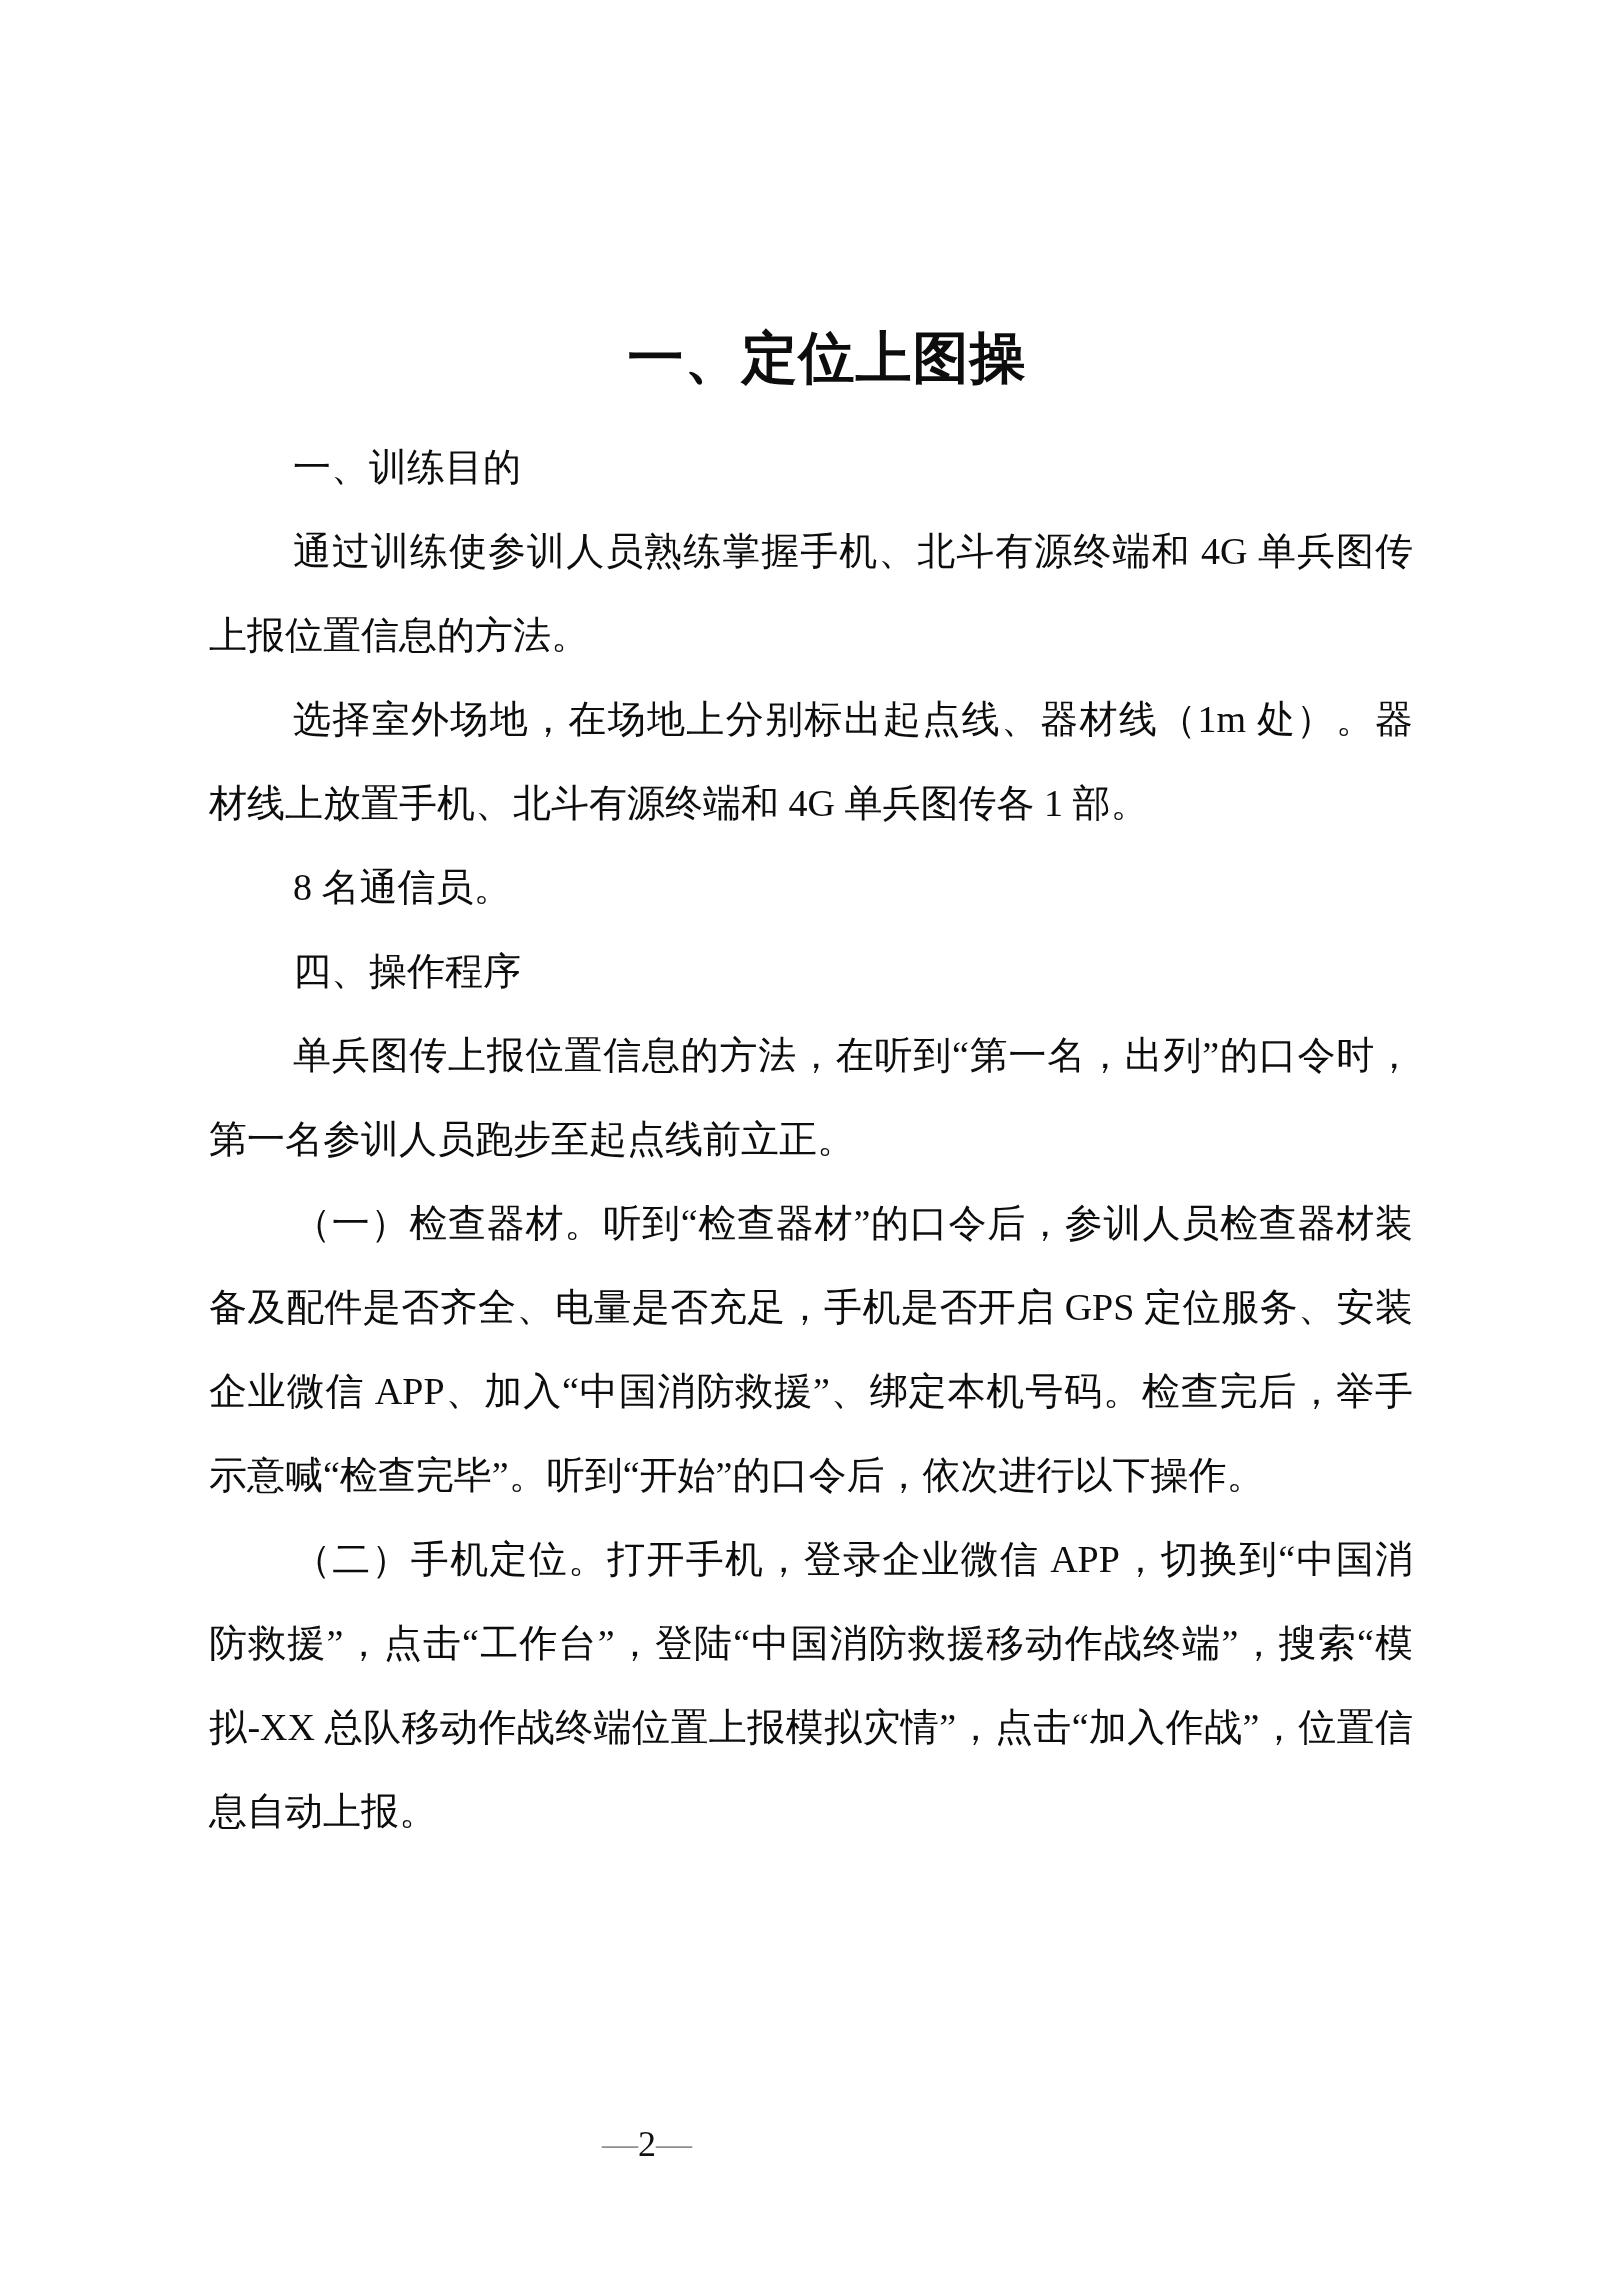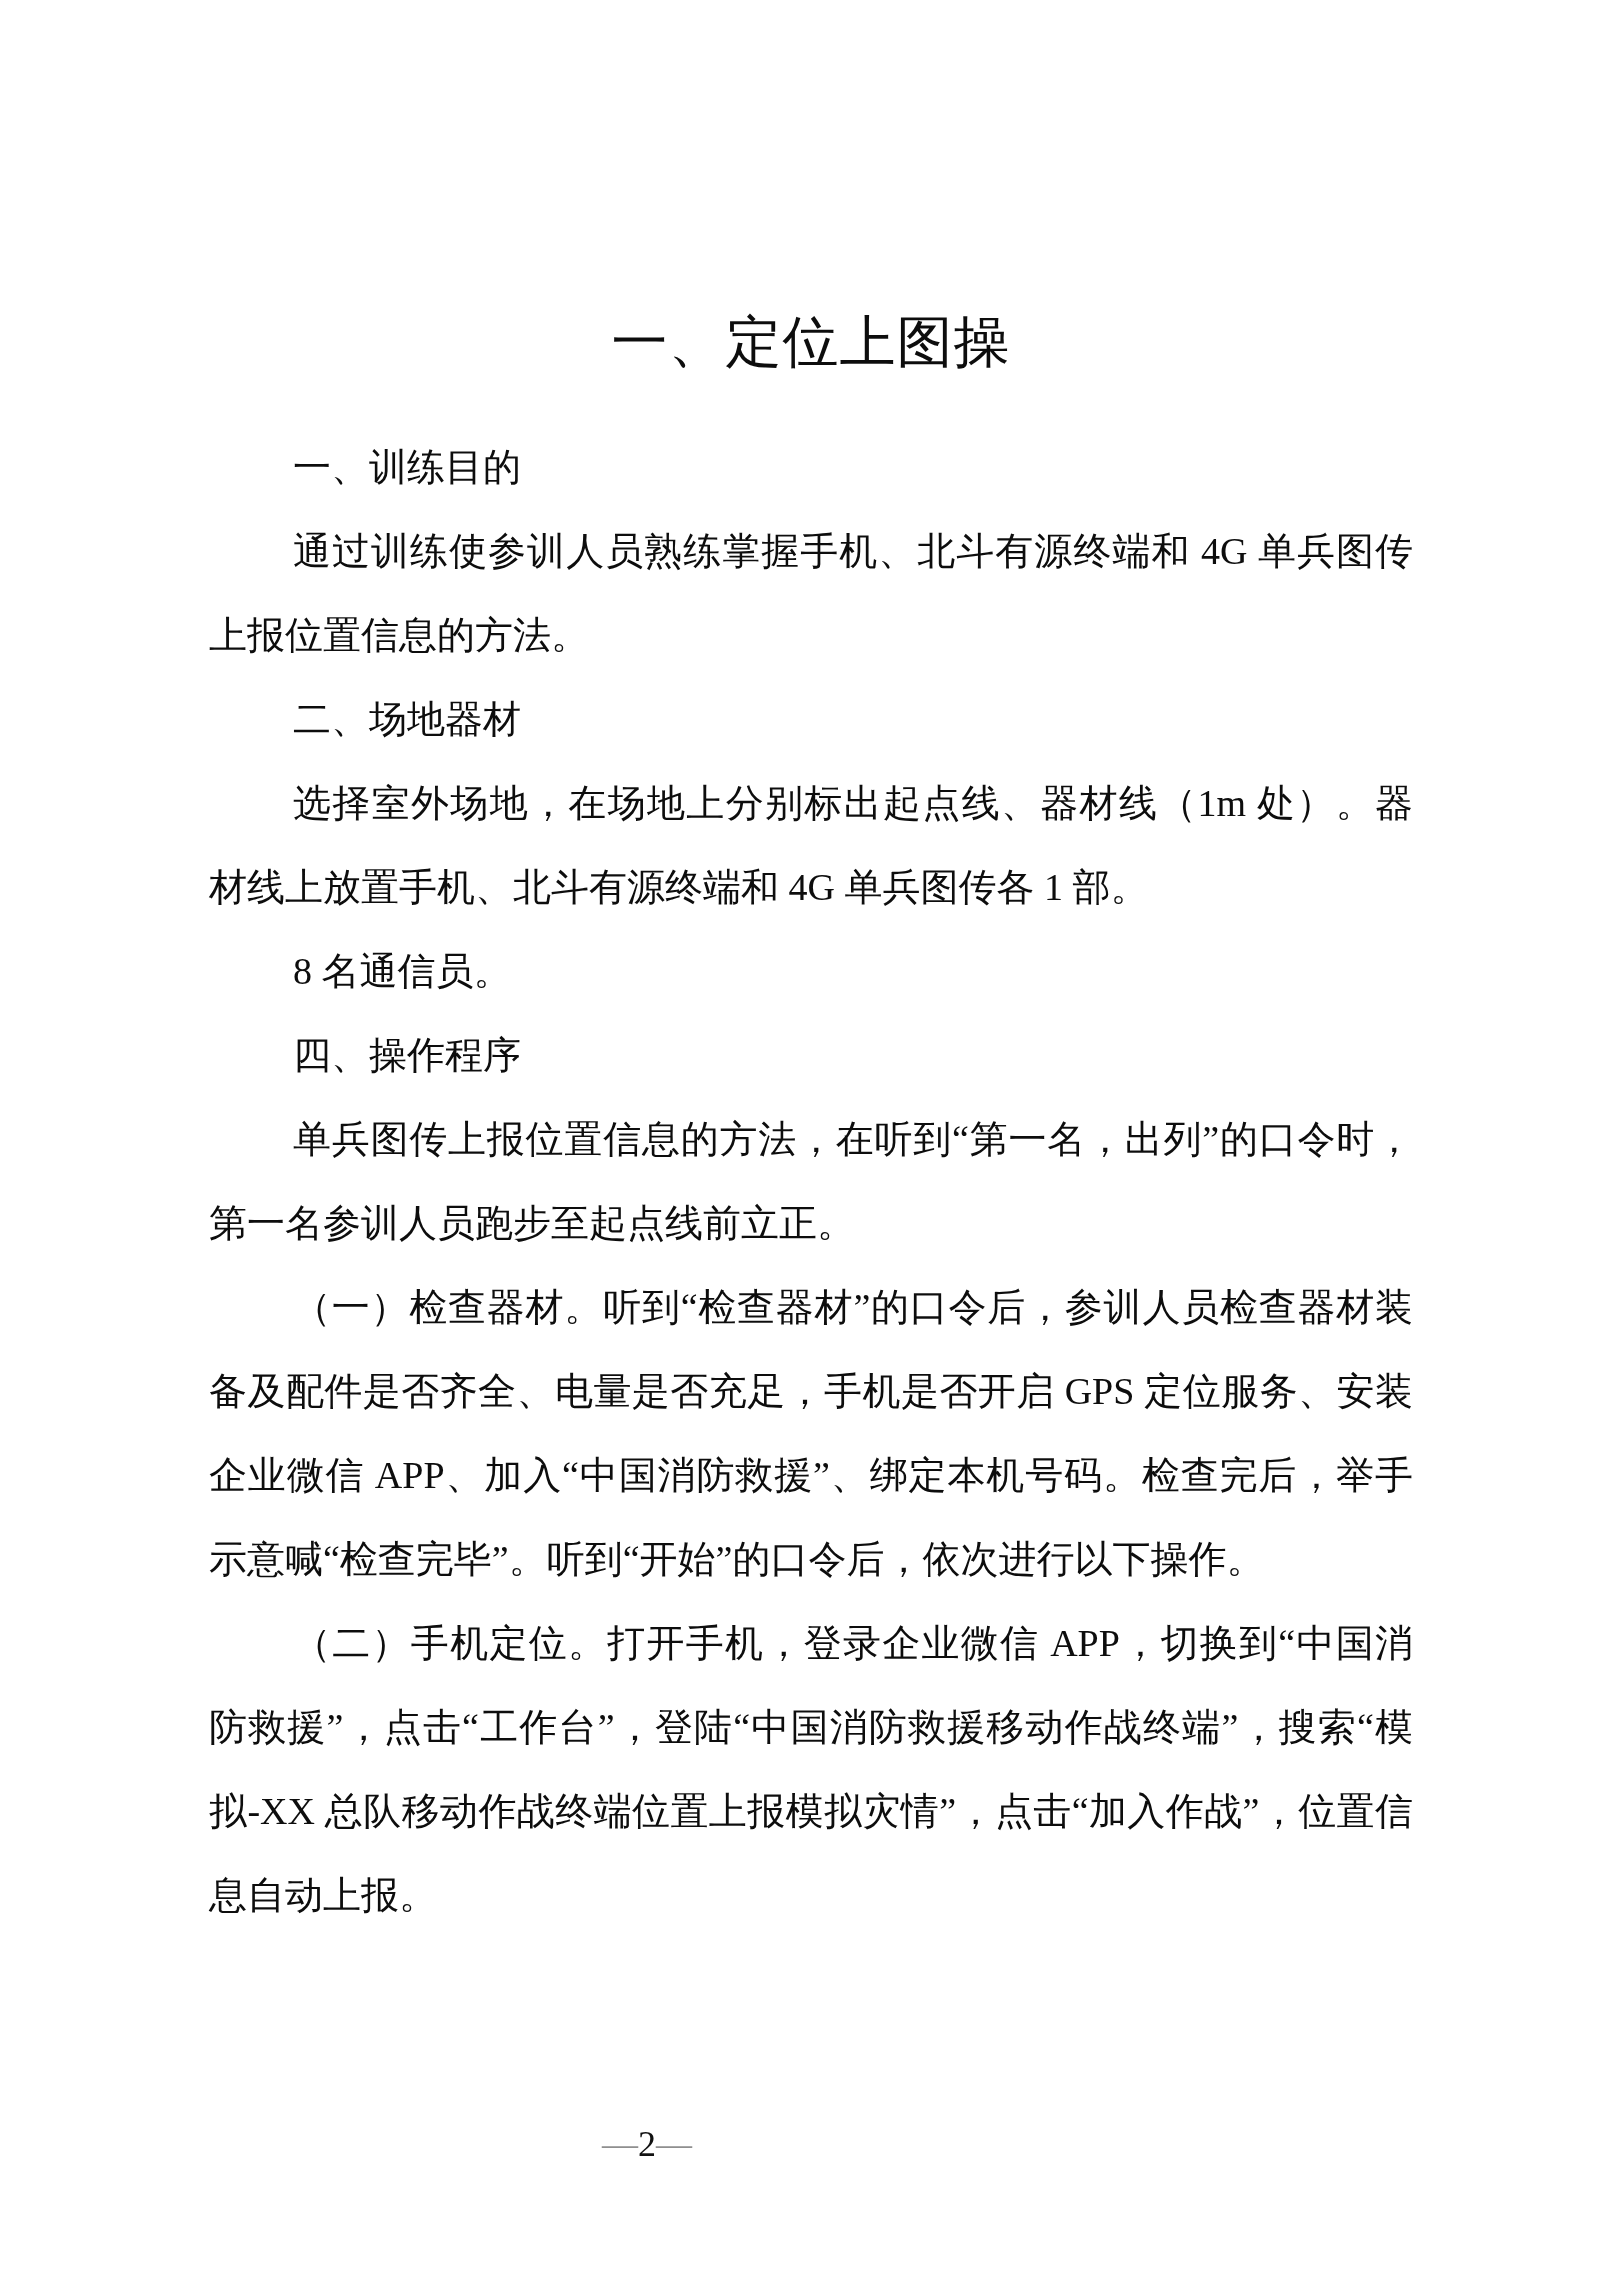--- a/index.html
+++ b/index.html
@@ -14,25 +14,25 @@
     background: #ffffff;
     color: #0d0d0d;
     font-family: "Liberation Serif", "DejaVu Serif", sans-serif;
     overflow: hidden;
   }
   .doc-title {
     position: absolute;
     top: 312px;
     left: 209px;
     width: 1204px;
-    margin: 0;
+    margin: 16px;
     text-align: center;
     font-size: 56px;
     line-height: 61px;
-    font-weight: 400;
+    font-weight: 700;
     letter-spacing: 1px;
   }
   .content {
     position: absolute;
     top: 425px;
     left: 209px;
     width: 1204px;
   }
   .content p {
     margin: 0;
@@ -62,21 +62,20 @@
 
 <div class="page">
 
   <h1 class="doc-title">一、定位上图操</h1>
 
   <div class="content">
 
     <p>一、训练目的</p>
     <p>通过训练使参训人员熟练掌握手机、北斗有源终端和 4G 单兵图传上报位置信息的方法。</p>
 
-    <p>二、场地器材</p>
     <p>选择室外场地，在场地上分别标出起点线、器材线（1m 处）。器材线上放置手机、北斗有源终端和 4G 单兵图传各 1 部。</p>
 
     <p>8 名通信员。</p>
 
     <p>四、操作程序</p>
     <p>单兵图传上报位置信息的方法，在听到“第一名，出列”的口令时，第一名参训人员跑步至起点线前立正。</p>
     <p>（一）检查器材。听到“检查器材”的口令后，参训人员检查器材装备及配件是否齐全、电量是否充足，手机是否开启 GPS 定位服务、安装企业微信 APP、加入“中国消防救援”、绑定本机号码。检查完后，举手示意喊“检查完毕”。听到“开始”的口令后，依次进行以下操作。</p>
     <p>（二）手机定位。打开手机，登录企业微信 APP，切换到“中国消防救援”，点击“工作台”，登陆“中国消防救援移动作战终端”，搜索“模拟-XX 总队移动作战终端位置上报模拟灾情”，点击“加入作战”，位置信息自动上报。</p>
 
   </div>

